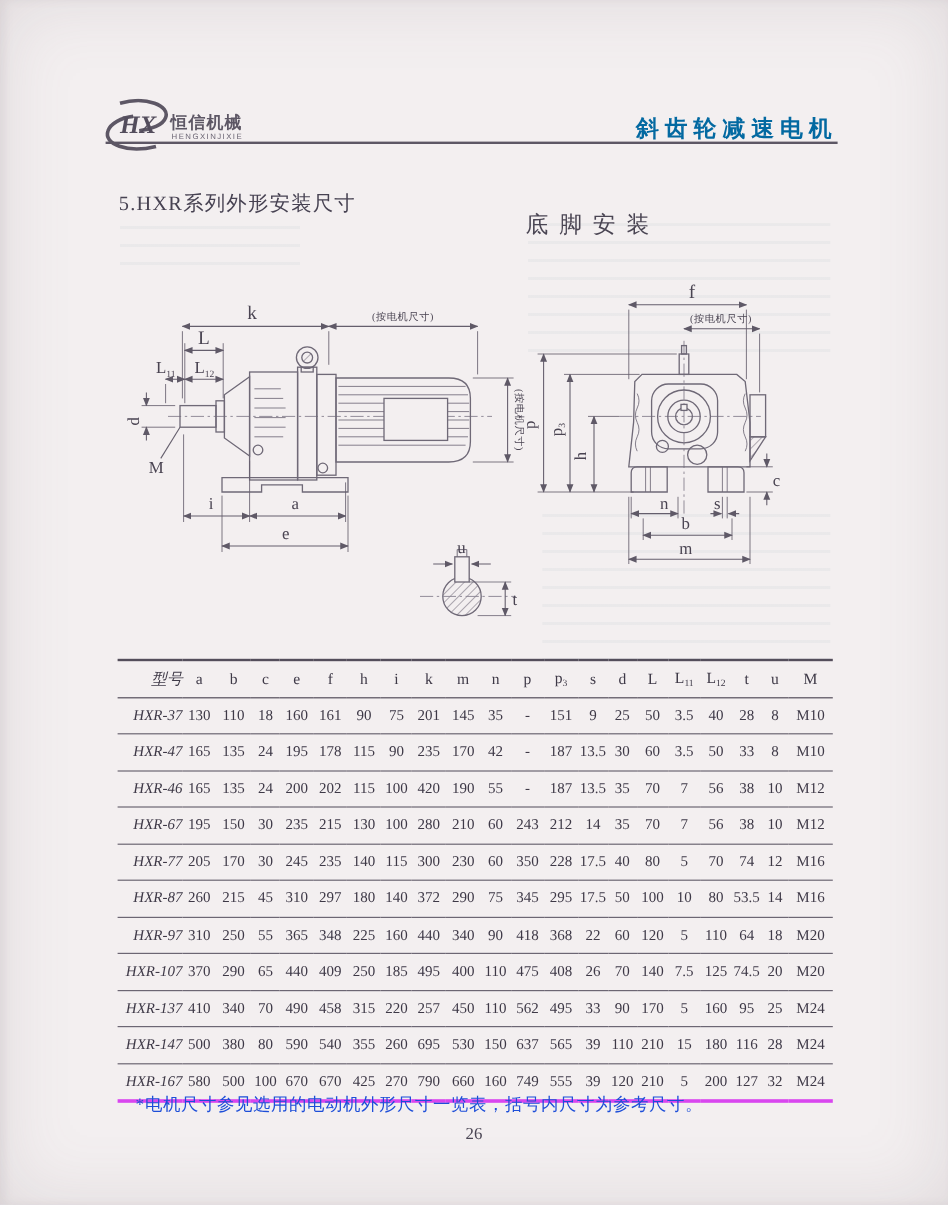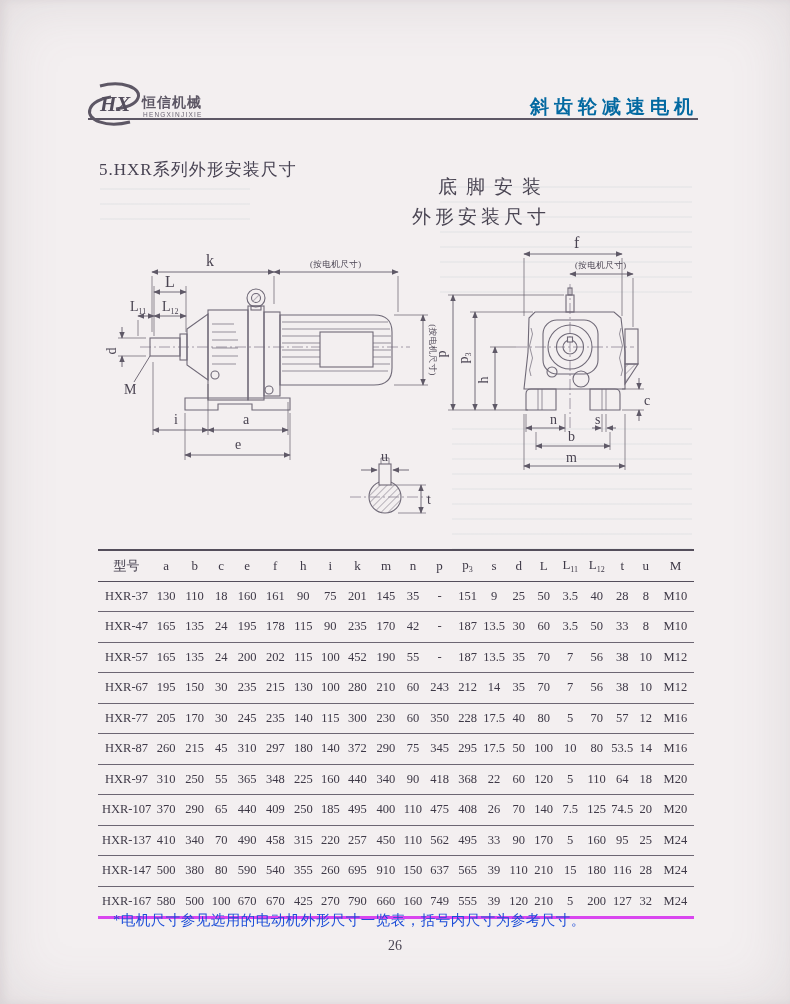--- a/index.html
+++ b/index.html
@@ -33,21 +33,21 @@
   .lbl-big{font-size:16px;}
   .lbl-cn{font-size:8.5px;letter-spacing:.5px;}
   .sub-t{font-size:8px;}
   
   .dim-table{position:absolute;left:98px;top:549px;width:596px;border-collapse:collapse;
     table-layout:fixed;font-size:12.5px;color:#3e3947;}
   .dim-table th,.dim-table td{padding:0;text-align:center;height:29.5px;font-weight:normal;
     border-bottom:1px solid #6c6673;white-space:nowrap;overflow:visible;}
   .dim-table thead th{border-top:2px solid #544e5b;border-bottom:1.6px solid #544e5b;font-size:13px;}
   .dim-table tr:last-child td{border-bottom:3px solid #d946ef;}
-  .dim-table .model{text-align:center;padding-left:3px;}
+  .dim-table .model{text-align:right;padding-left:3px;font-style:italic;}
   .dim-table .sub{font-size:8px;vertical-align:-3px;}
   
   .footnote{position:absolute;left:113px;top:911px;font-size:14.5px;letter-spacing:.5px;color:#1d4ed8;}
   .page-number{position:absolute;left:0;top:938px;width:790px;text-align:center;font-size:14px;color:#4a4553;}
 </style>
 </head>
 <body>
 
 <div class="page">
 
@@ -64,21 +64,20 @@
     <div class="logo-cn">恒信机械</div>
     <div class="logo-en">HENGXINJIXIE</div>
   </div>
   <div class="header-title">斜齿轮减速电机</div>
   <div class="header-rule"></div>
 
   <div class="section-title">5.HXR系列外形安装尺寸</div>
 
   <div class="drawing-heading">
     <div class="l1">底脚安装</div>
-    <div class="l2">外形安装尺寸</div>
   </div>
 
   <svg class="diagram" width="615" height="305" viewBox="0 0 615 305">
     <defs>
       <marker id="ar" viewBox="0 0 10 10" refX="9" refY="5" markerWidth="8" markerHeight="8" orient="auto-start-reverse">
         <path d="M0,1 L10,5 L0,9 z" fill="#5f5967"></path>
       </marker>
       <pattern id="hatch" width="5" height="5" patternUnits="userSpaceOnUse" patternTransform="rotate(45)">
         <line x1="0" y1="0" x2="0" y2="5" stroke="#7b7583" stroke-width="1"></line>
       </pattern>
@@ -361,29 +360,29 @@
           <td>13.5</td>
           <td>30</td>
           <td>60</td>
           <td>3.5</td>
           <td>50</td>
           <td>33</td>
           <td>8</td>
           <td>M10</td>
         </tr>
         <tr>
-          <td class="model">HXR-57</td>
+          <td class="model">HXR-46</td>
           <td>165</td>
           <td>135</td>
           <td>24</td>
           <td>200</td>
           <td>202</td>
           <td>115</td>
           <td>100</td>
-          <td>452</td>
+          <td>420</td>
           <td>190</td>
           <td>55</td>
           <td>-</td>
           <td>187</td>
           <td>13.5</td>
           <td>35</td>
           <td>70</td>
           <td>7</td>
           <td>56</td>
           <td>38</td>
@@ -425,21 +424,21 @@
           <td>300</td>
           <td>230</td>
           <td>60</td>
           <td>350</td>
           <td>228</td>
           <td>17.5</td>
           <td>40</td>
           <td>80</td>
           <td>5</td>
           <td>70</td>
-          <td>57</td>
+          <td>74</td>
           <td>12</td>
           <td>M16</td>
         </tr>
         <tr>
           <td class="model">HXR-87</td>
           <td>260</td>
           <td>215</td>
           <td>45</td>
           <td>310</td>
           <td>297</td>
@@ -531,21 +530,21 @@
         <tr>
           <td class="model">HXR-147</td>
           <td>500</td>
           <td>380</td>
           <td>80</td>
           <td>590</td>
           <td>540</td>
           <td>355</td>
           <td>260</td>
           <td>695</td>
-          <td>910</td>
+          <td>530</td>
           <td>150</td>
           <td>637</td>
           <td>565</td>
           <td>39</td>
           <td>110</td>
           <td>210</td>
           <td>15</td>
           <td>180</td>
           <td>116</td>
           <td>28</td>

